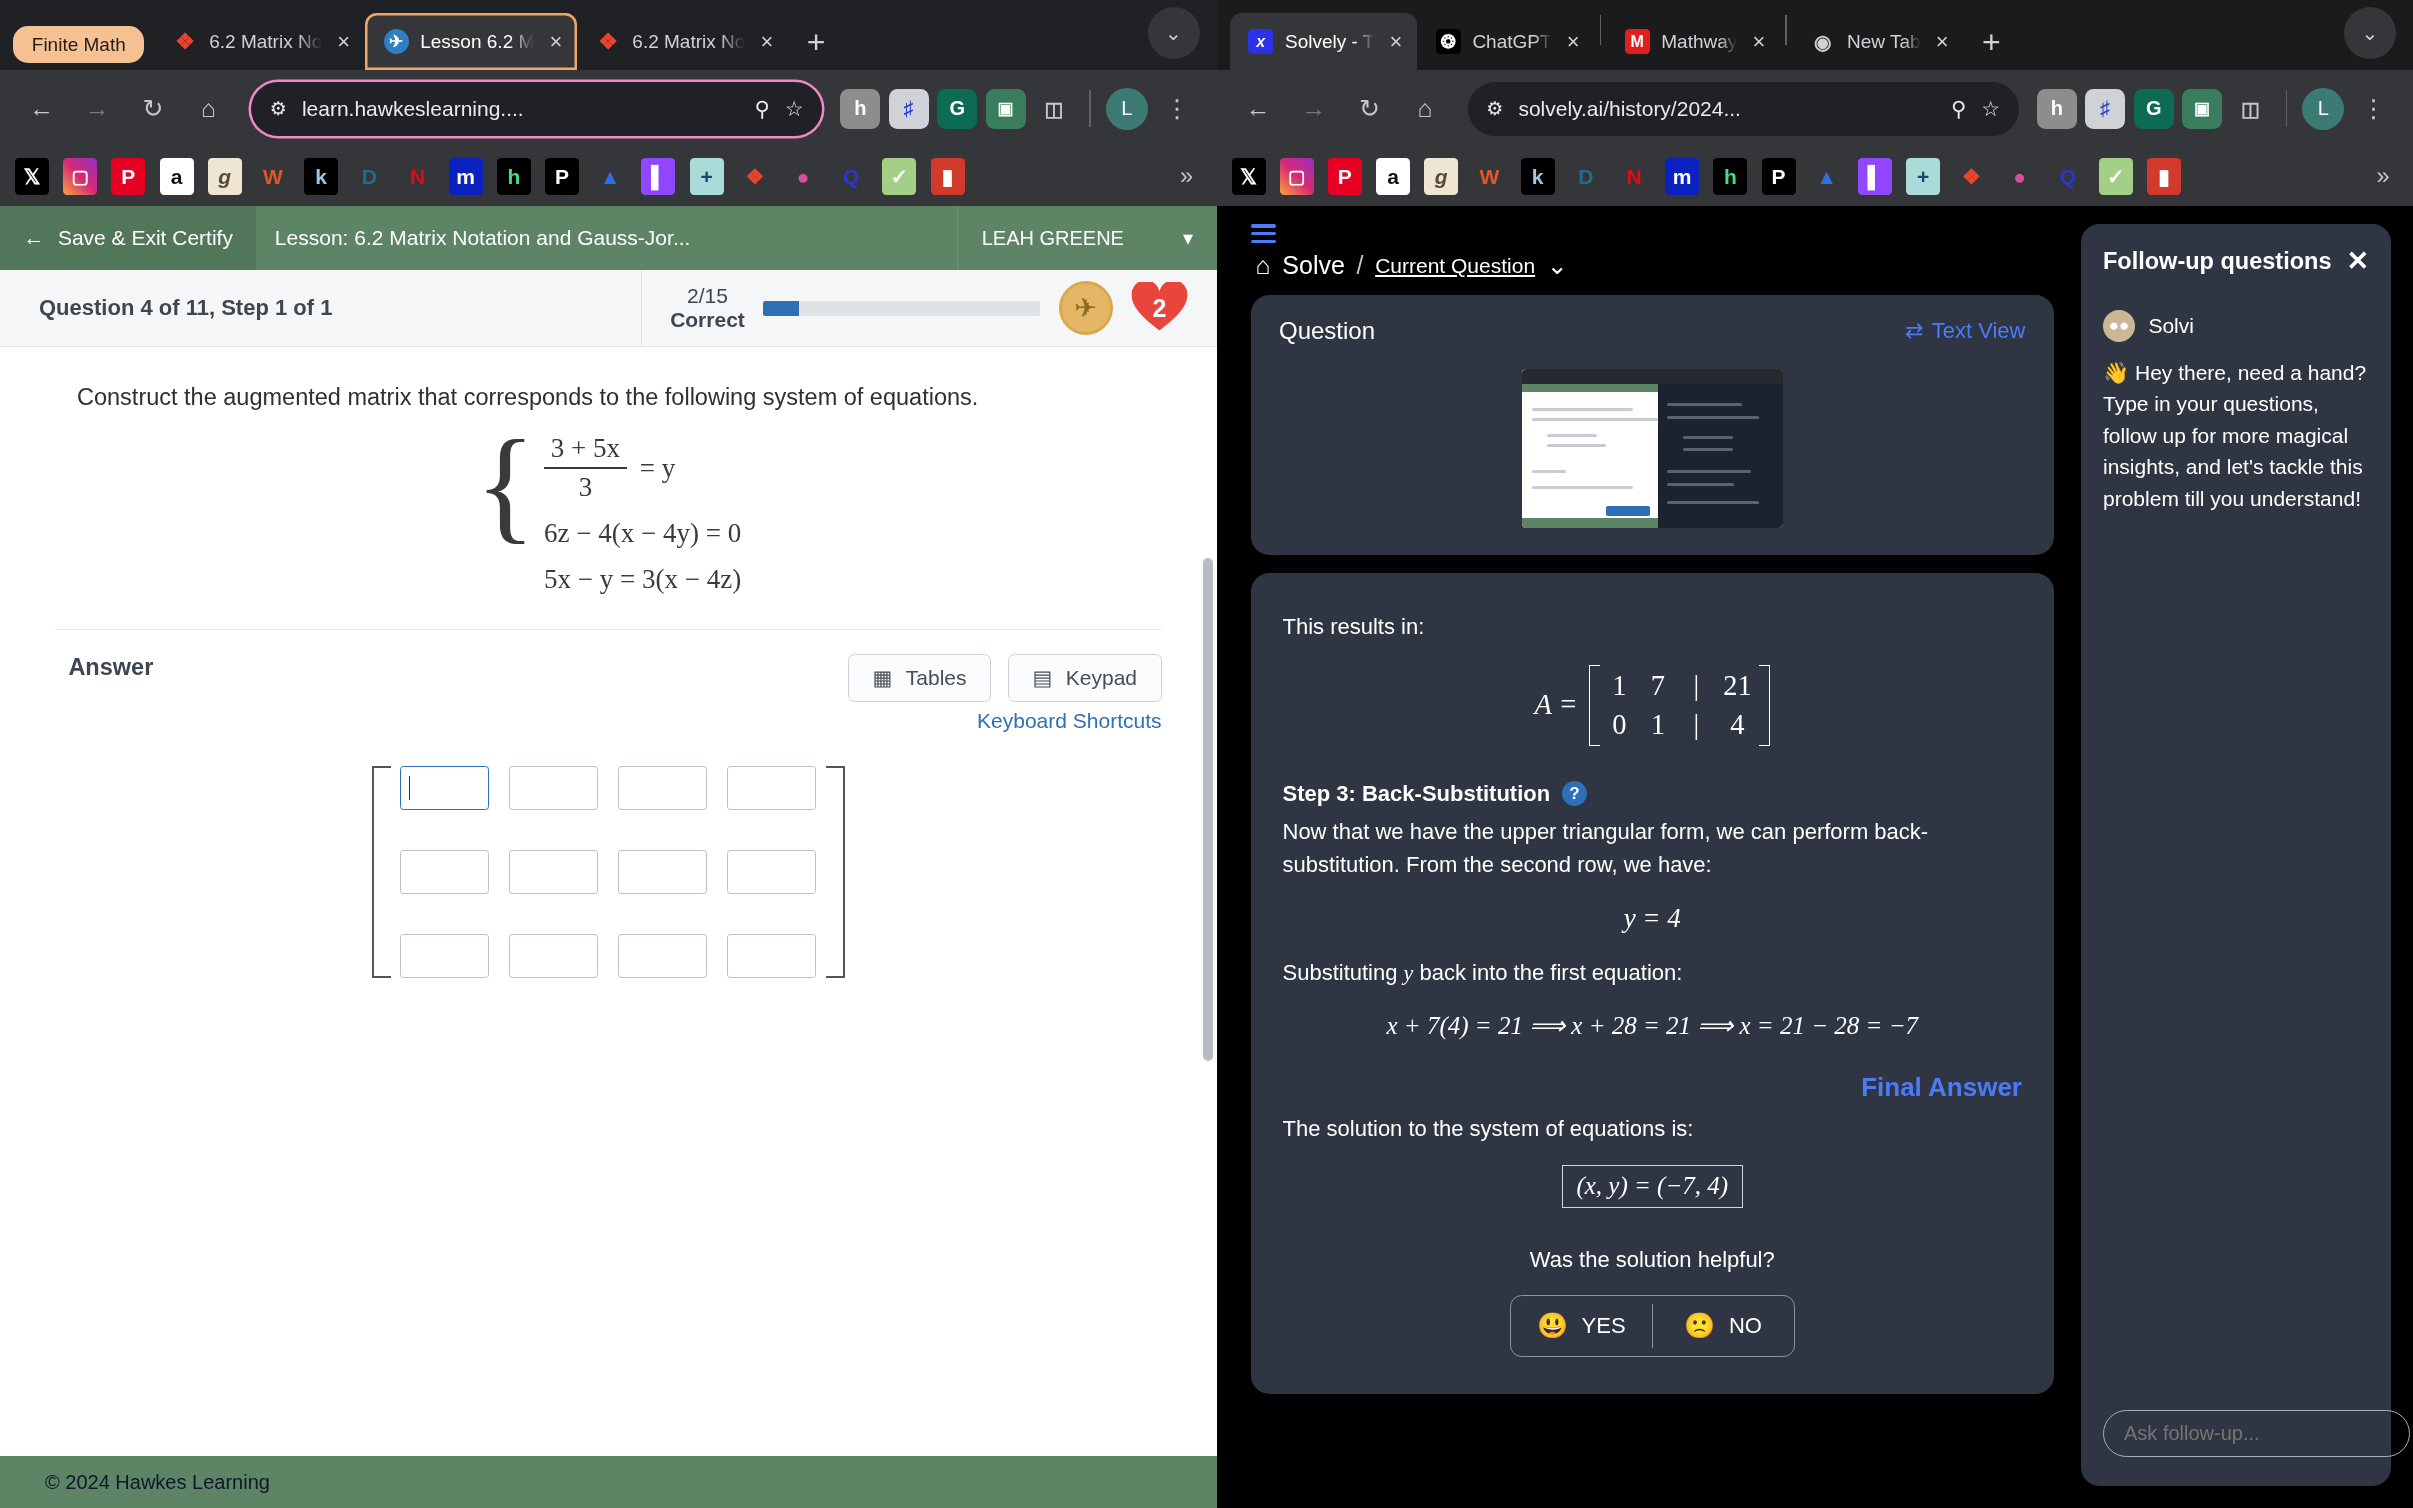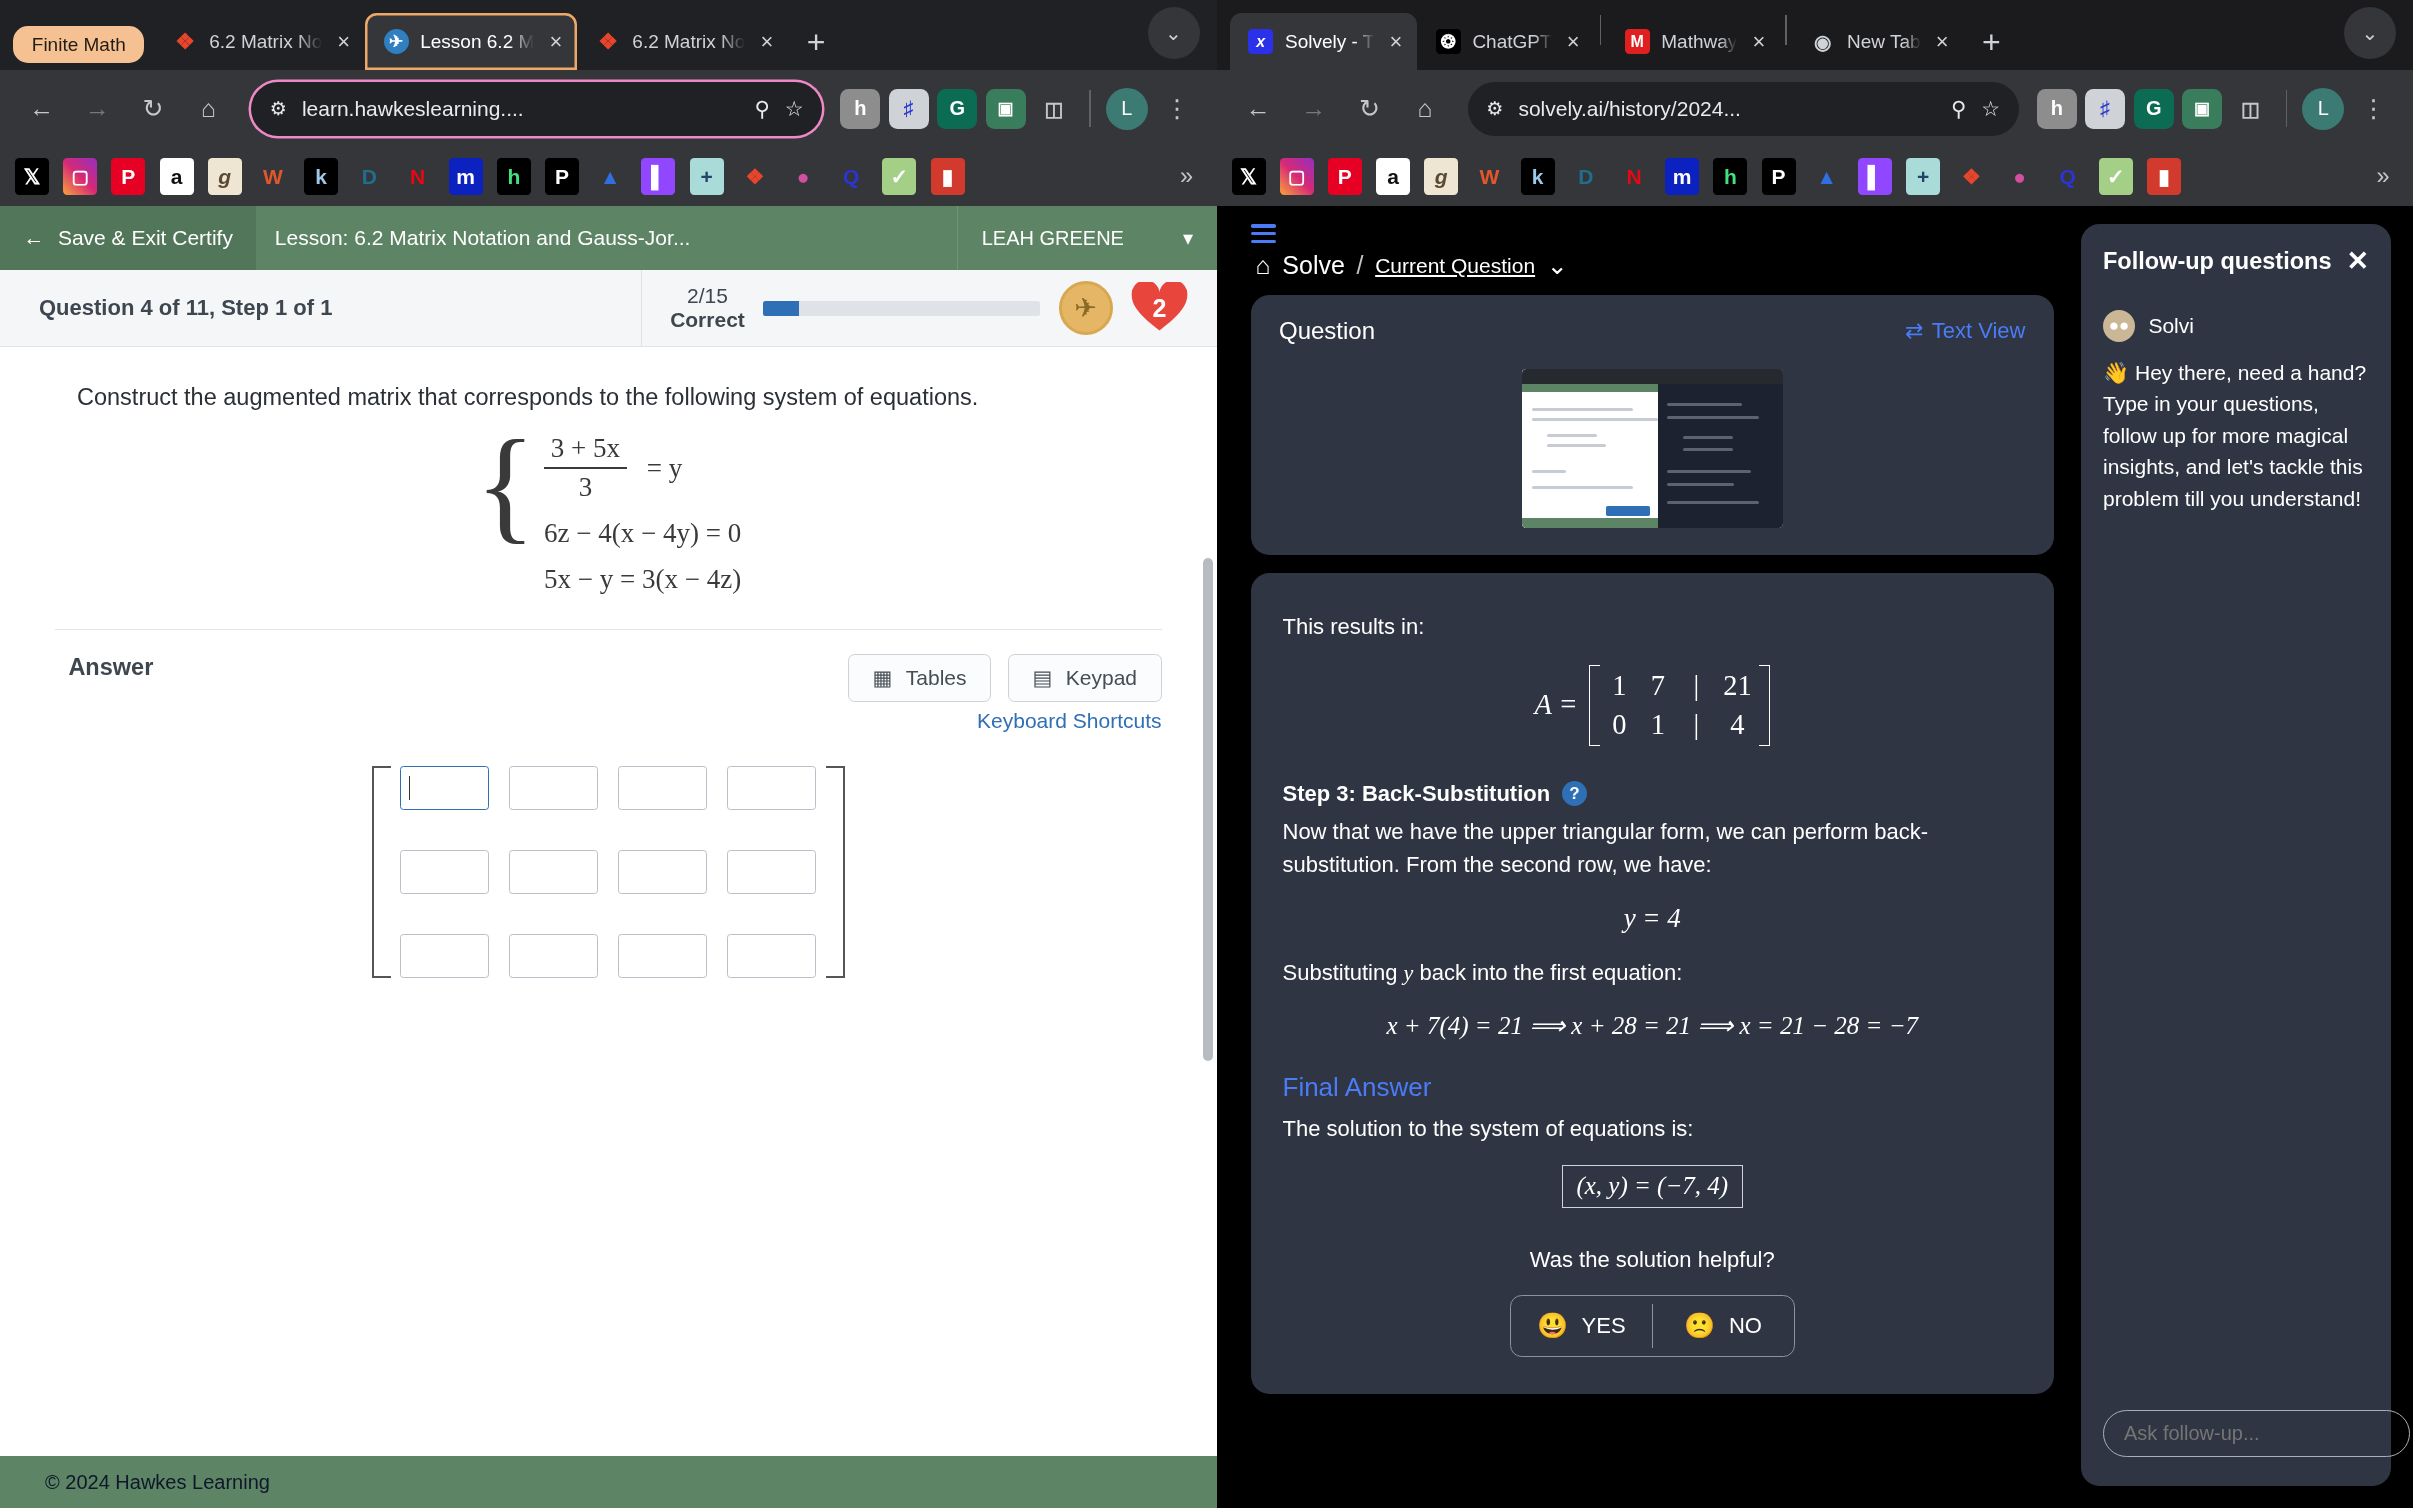--- a/index.html
+++ b/index.html
@@ -93,21 +93,21 @@
               color: #fff; font-size: 25px; font-weight: bold; }
   .hk-heart svg { position: absolute; inset: 0; width: 100%; height: 100%; }
   .hk-heart span { position: relative; z-index: 2; }
 
   .hk-body { padding: 0 0 0 0; }
   .hk-qtext { font-size: 23.5px; color: #2b3036; padding: 37px 50px 0 77px; }
   .hk-eq { display: flex; justify-content: center; padding: 22px 0 34px; }
   .sys { display: flex; align-items: stretch; font-family: "Liberation Serif", serif; color: #3a3a3a; }
   .brace { font-size: 126px; line-height: .82; font-weight: 300; margin-right: 8.4px; font-family:"Liberation Serif", serif;}
   .sys-rows { display: flex; flex-direction: column; justify-content: center; gap: 15px; font-size: 27px; }
-  .sys-row { display: flex; align-items: center; gap: 20px; }
+  .sys-row { display: flex; align-items: center; gap: 13px; }
   .frac { display: inline-flex; flex-direction: column; align-items: center; }
   .frac .fr-n { padding: 0 6.7px 3.4px; }
   .frac .fr-bar { width: 100%; height: 1.7px; background: #3a3a3a; }
   .frac .fr-d { padding: 3.4px 6.7px 0; }
 
   .hk-answer-sec { border-top: 0.8px solid #e2e6ea; margin: 0 55px; }
   .hk-ansrow { display: flex; align-items: flex-start; padding: 23.5px 0 3.4px; }
   .hk-anslabel { font-size: 23.5px; font-weight: bold; color: #3e464f; flex: 1; padding-left: 13.4px; }
   .hk-tools { display: flex; flex-direction: column; align-items: flex-end; gap: 6.7px; }
   .hk-toolrow { display: flex; gap: 17px; }
@@ -156,21 +156,21 @@
   .sv-thumb .ln { position: absolute; height: 3.4px; background: #c7ccd2; border-radius: 1.7px; }
   .sv-thumb .ln.d { background: #5b6272; }
   .sv-thumb .btn { position: absolute; height: 10px; background: #2f6fb5; border-radius: 1.7px; }
 
   .sv-body { background: #2f3542; border-radius: 18.4px; padding: 28.5px 32px 37px; margin-top: 18.4px; }
   .sv-p { font-size: 22px; line-height: 1.5; margin: 8.4px 0; }
   .sv-math { text-align: center; font-family: "Liberation Serif", serif; font-size: 27px; margin: 22px 0; font-style: italic; }
   .sv-step { font-size: 22px; font-weight: bold; margin-top: 35px; display: flex; align-items: center; gap: 11.7px; }
   .sv-help { width: 25px; height: 25px; border-radius: 50%; background: #2f6fb5; color: #fff; font-size: 17px;
              display: inline-flex; align-items: center; justify-content: center; font-weight: bold; }
-  .sv-final { color: #4a7cf7; font-size: 26px; font-weight: normal; margin-top: 32px; }
+  .sv-final { color: #4a7cf7; font-size: 26px; font-weight: bold; margin-top: 32px; text-align: right; }
   .sv-boxed { display: inline-block; border: 1.7px solid #cfd4dc; padding: 6.7px 13.4px; font-family: "Liberation Serif", serif;
               font-size: 25px; font-style: italic; }
   .sv-helpful { text-align: center; font-size: 22px; margin-top: 39px; }
   .sv-vote { margin: 22px auto 0; width: 285px; border: 0.8px solid #8d94a1; border-radius: 11.7px; height: 62px;
              display: flex; align-items: center; }
   .sv-vote > div { flex: 1; display: flex; align-items: center; justify-content: center; gap: 13.4px; font-size: 22px; }
   .sv-vote .vsep { flex: 0 0 0.8px; width: 0.8px; background: #8d94a1; height: 44px; }
   .emoji { font-size: 25px; }
 
   

